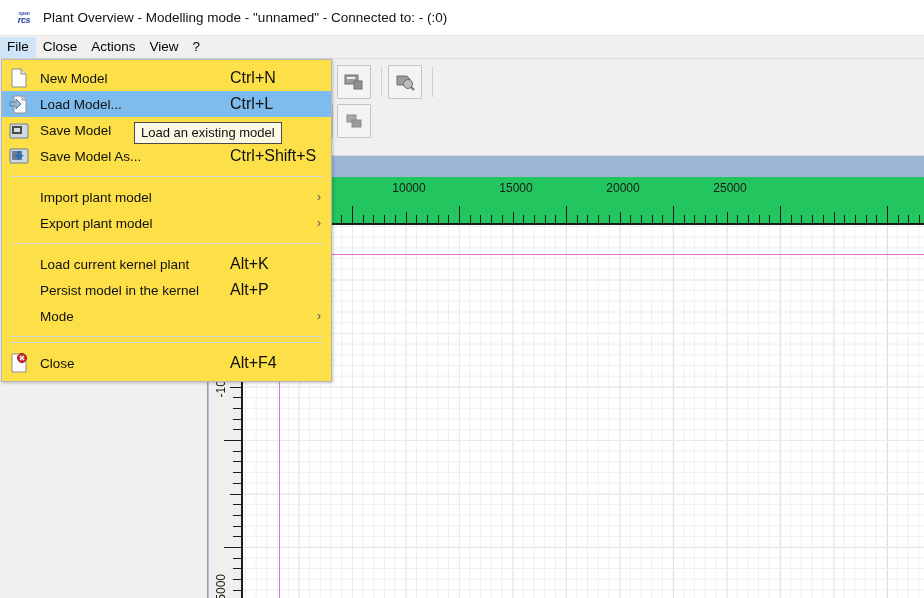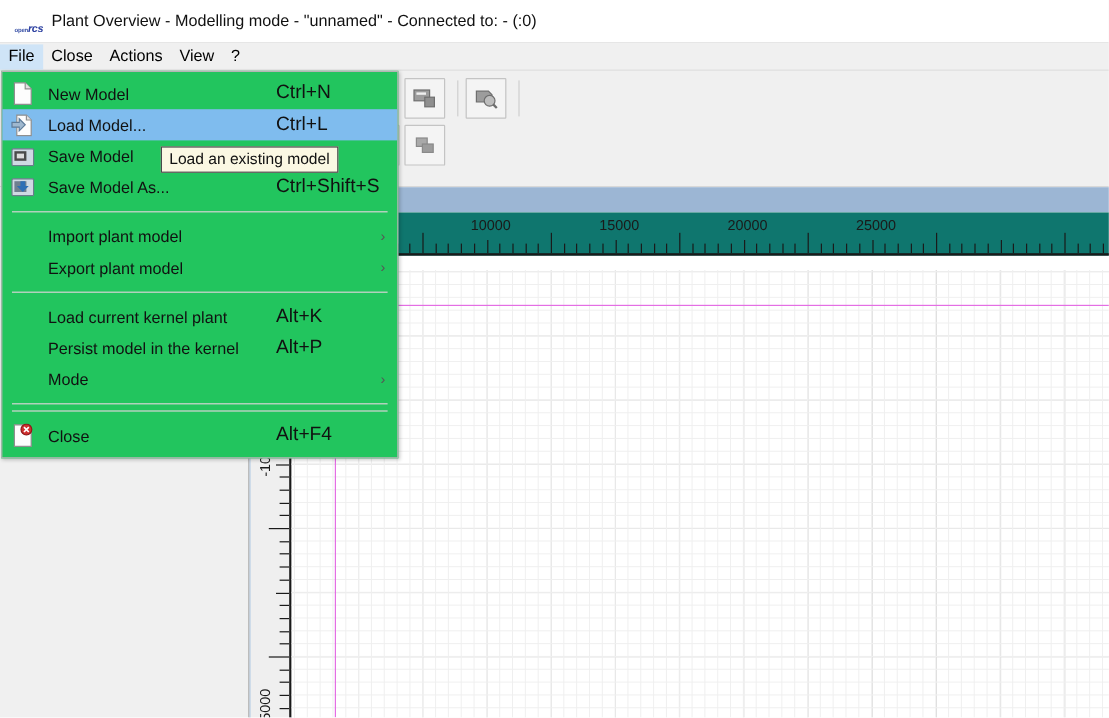--- a/index.html
+++ b/index.html
@@ -17,21 +17,21 @@
 
   
   .titlebar {
     position: absolute; left: 0; top: 0; width: 924px; height: 36px;
     background: #ffffff;
     display: flex; align-items: center;
     border-bottom: 1px solid #e6e6e6;
   }
   .app-icon {
     width: 22px; height: 22px; margin-left: 13px; margin-right: 8px;
-    display: flex; flex-direction: row; align-items: flex-end; justify-content: center;
+    display: flex; flex-direction: column; align-items: center; justify-content: center;
     line-height: 1;
   }
   .app-icon .l1 { font-size: 5px; color: #3b53a8; letter-spacing: -0.2px; font-weight:700;}
   .app-icon .l2 { font-size: 9px; color: #2b3fa0; font-style: italic; font-weight: 700; letter-spacing:-0.3px;}
   .title-text {
     font-size: 13.5px; color: #111; white-space: nowrap;
   }
 
   
   .menubar {
@@ -83,22 +83,22 @@
   .mdi-body { position: absolute; left: 0; top: 21px; width: 716px; height: 421px; background:#fff; }
 
   
   .corner {
     position: absolute; left: 0; top: 0; width: 34px; height: 48px;
     background: #efefef; border-right: 1px solid #cdcdcd; border-bottom: 1px solid #2b2b2b;
   }
 
   
   .hruler {
-    position: absolute; left: 34px; top: 0; right: 0; height: 36px;
-    background: #0f766e;
+    position: absolute; left: 34px; top: 0; right: 0; height: 48px;
+    background: #22c55e;
     overflow: hidden;
     border-bottom: 2px solid #1a1a1a;
   }
   .hruler .lbl {
     position: absolute; top: 4px;
     font-size: 12px; color: #1a1a1a;
     transform: translateX(-50%);
     white-space: nowrap;
   }
   .htick { position: absolute; bottom: 0; width: 1px; background: #1a1a1a; }
@@ -144,21 +144,21 @@
   .leftpanel {
     position: absolute; left: 0; top: 156px; width: 208px; height: 442px;
     background: #f0f0f0;
     border-right: 1px solid #9a9a9a;
   }
 
   
   .dropdown {
     position: absolute; left: 1px; top: 59px;
     width: 331px;
-    background: #22c55e;
+    background: #fde047;
     border: 1px solid #b5b5b5;
     box-shadow: 1px 1px 3px rgba(0,0,0,0.22);
     padding: 3px 0 3px 0;
     z-index: 40;
   }
   .dd-item {
     position: relative;
     height: 26px;
     display: flex; align-items: center;
     font-size: 13.5px; color: #111;

